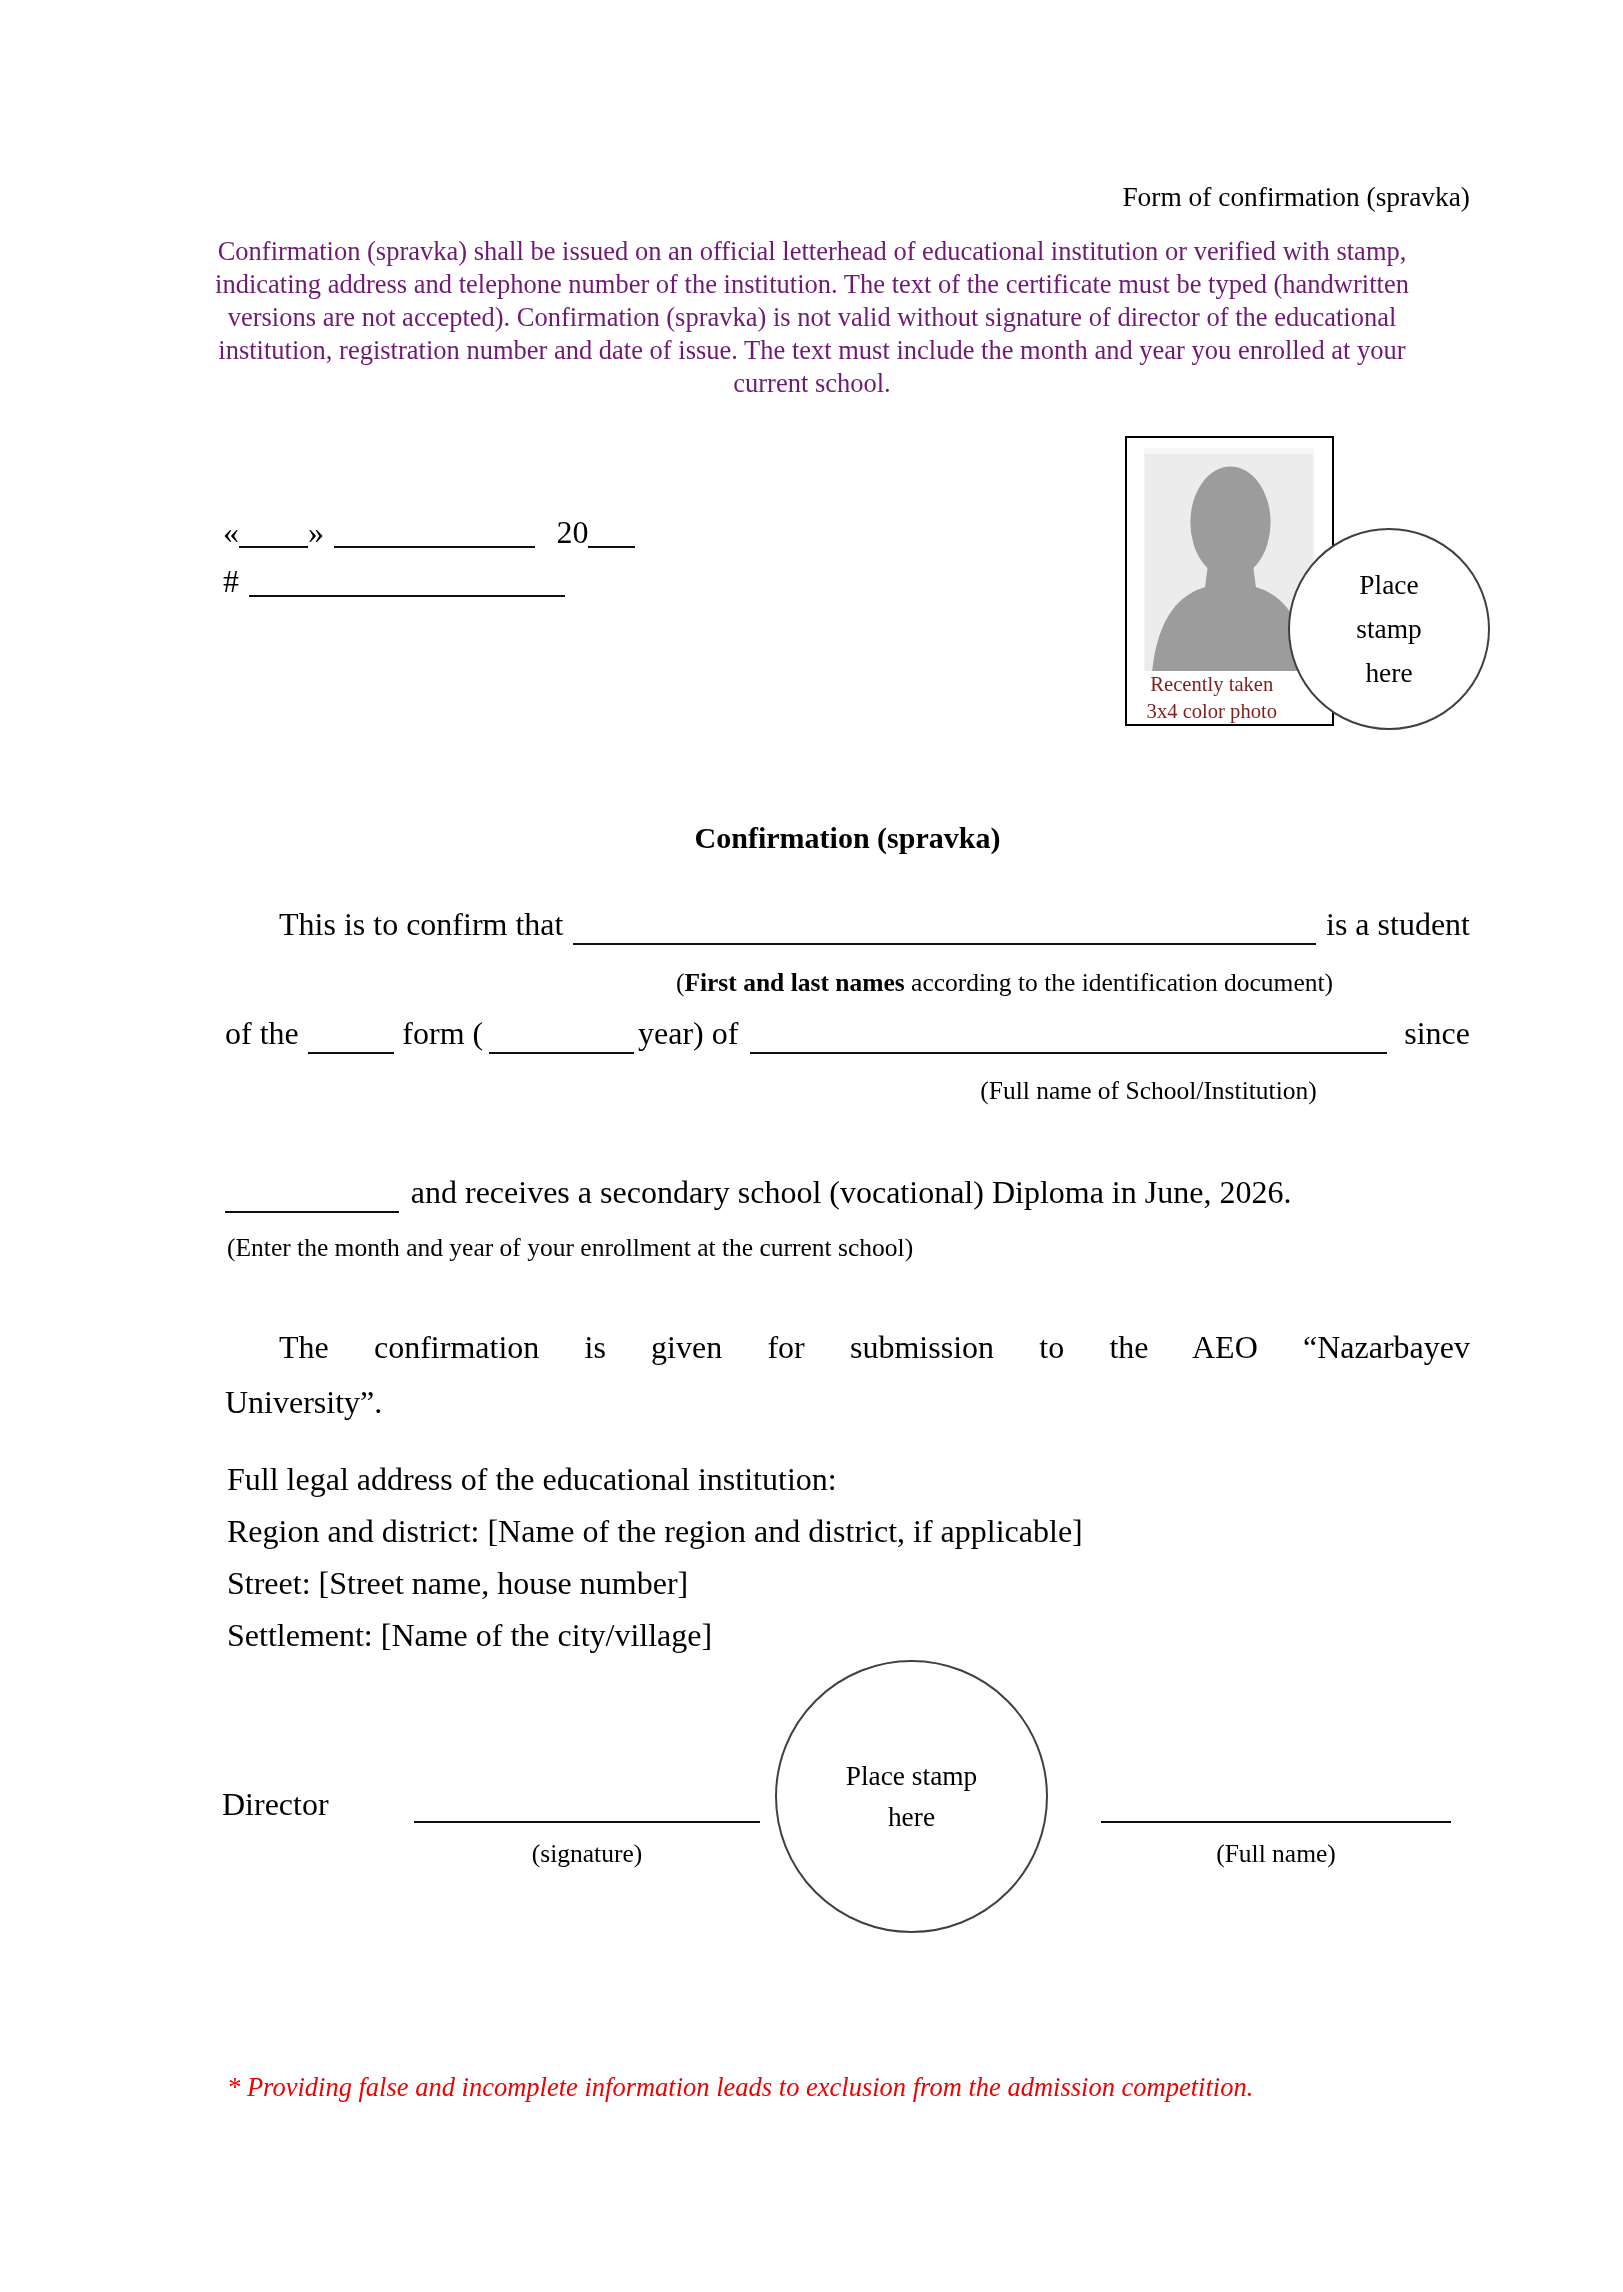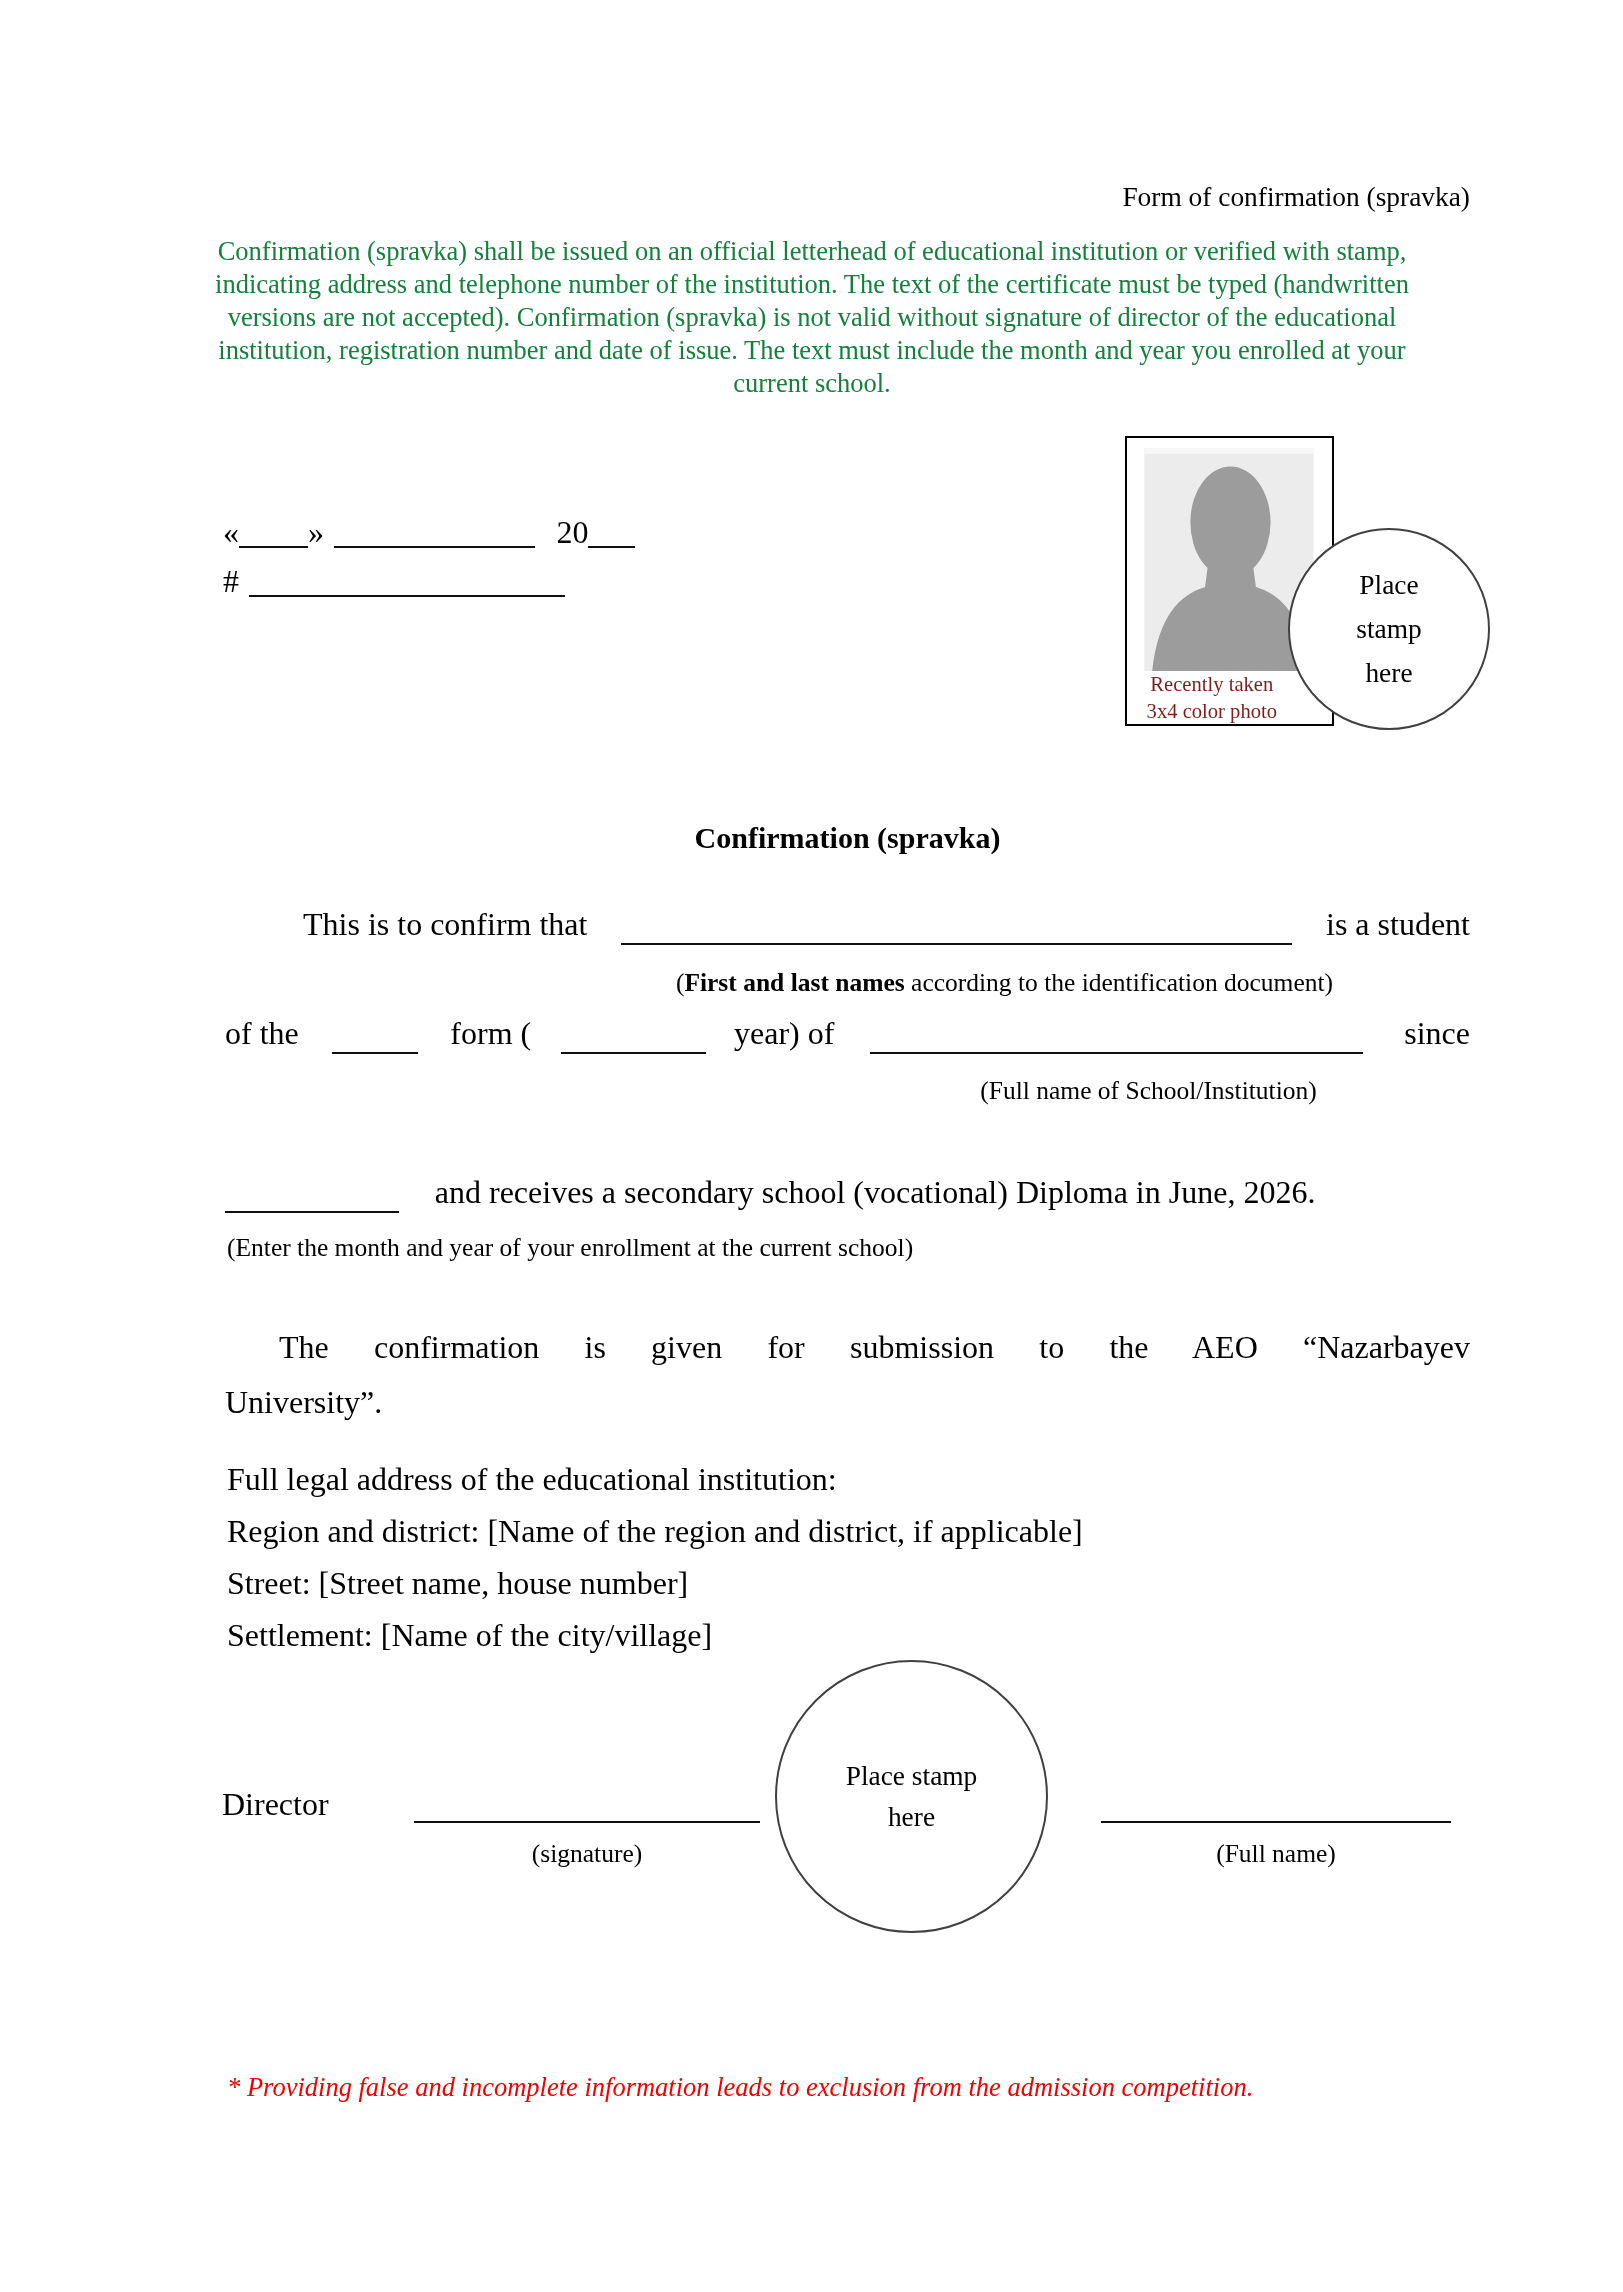--- a/index.html
+++ b/index.html
@@ -2,21 +2,21 @@
 <html><head>
 <meta charset="utf-8">
 <style>
   html,body{margin:0;padding:0;background:#fff;}
   .page{position:relative;width:1623px;height:2293px;background:#ffffff;overflow:hidden;
         font-family:"Liberation Serif",serif;color:#000;}
 
   .header{position:absolute;top:182px;right:153px;font-size:27.4px;white-space:nowrap;}
 
   .notice{position:absolute;top:235px;left:170px;width:1284px;text-align:center;
-          color:#15803d;font-size:26.5px;line-height:33px;}
+          color:#701a75;font-size:26.5px;line-height:33px;}
   .notice div{white-space:nowrap;}
 
   .dateline{position:absolute;left:223px;font-size:32px;white-space:nowrap;}
   .dl1{top:514px;}
   .dl2{top:563px;}
   .ublank{display:inline-block;height:0;border-bottom:2px solid #101010;vertical-align:-4.9px;}
 
   .photo-box{position:absolute;left:1125px;top:436px;width:205px;height:286px;
              border:2.9px solid #000;background:#fff;z-index:1;}
   .photo-img{position:absolute;left:16.7px;top:9.8px;width:170px;height:223px;}
@@ -26,21 +26,21 @@
   .stamp{position:absolute;border-radius:50%;background:#fff;border:2px solid #404040;
          display:flex;flex-direction:column;justify-content:center;align-items:center;
          text-align:center;z-index:3;}
   .stamp-top{left:1288px;top:528px;width:198px;height:198px;font-size:27.4px;line-height:44px;}
   .stamp-bottom{left:775px;top:1660px;width:269px;height:269px;font-size:27.4px;line-height:41px;}
 
   .title{position:absolute;left:225px;width:1245px;top:821px;text-align:center;
          font-weight:bold;font-size:30px;}
 
   .bodyline{position:absolute;left:225px;width:1245px;display:flex;align-items:baseline;
-            font-size:32px;white-space:nowrap;gap:24px;}
+            font-size:32px;white-space:nowrap;}
   .l1{top:906px;}
   .l2{top:1015px;}
   .l3{top:1174px;}
   .fblank{border-bottom:2px solid #101010;display:inline-block;}
   .fgrow{flex:1 1 auto;}
 
   .cap{position:absolute;font-size:25.5px;white-space:nowrap;}
   .cap1{top:968px;left:539px;width:931px;text-align:center;}
   .cap2{top:1076px;left:827px;width:643px;text-align:center;}
   .cap3{top:1233px;left:227px;}

